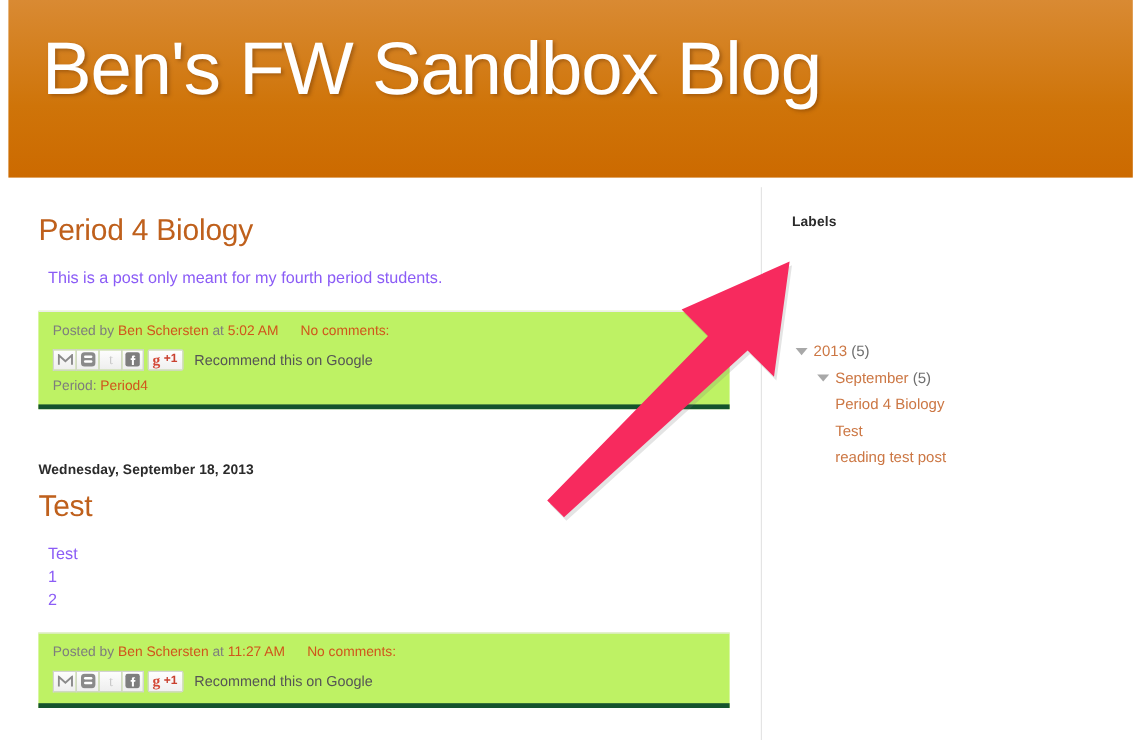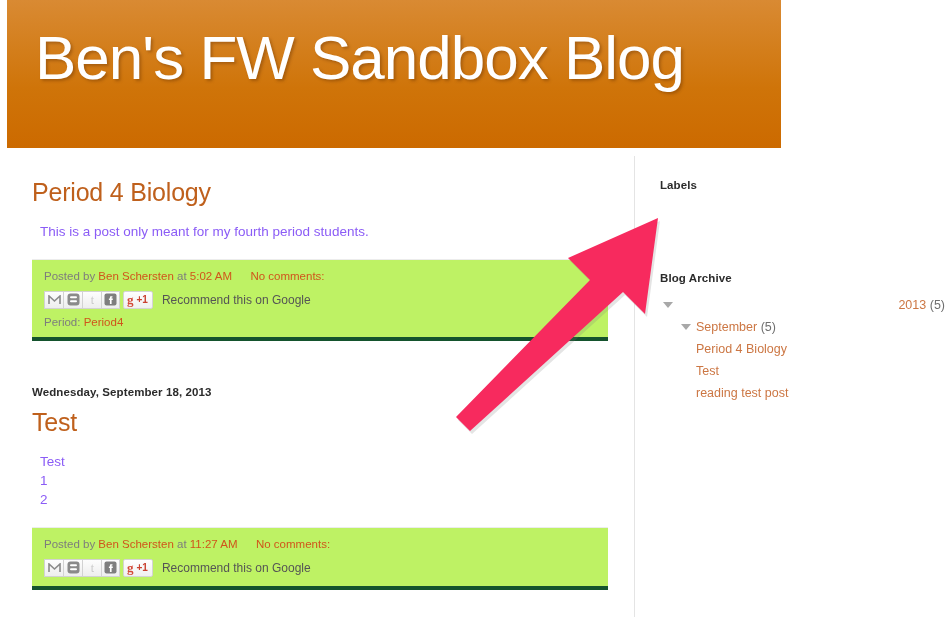--- a/index.html
+++ b/index.html
@@ -15,21 +15,21 @@
     overflow: hidden;
     position: relative;
     -webkit-font-smoothing: antialiased;
   }
 
   
   #blog-header {
     position: absolute;
     left: 7px;
     top: 0px;
-    width: 774px;
+    width: 937px;
     height: 148px;
     background: linear-gradient(to bottom, #d98a33 0%, #d4801f 28%, #cf7409 60%, #cc6a00 100%);
     overflow: hidden;
   }
   #blog-title {
     position: absolute;
     left: 28px;
     top: 22px;
     margin: 0;
     font-size: 62px;
@@ -228,21 +228,21 @@
   #archive-widget { position: absolute; left: 0; top: 94px; width: 285px; }
   .archive-tree { margin-top: 10px; }
   .archive-row {
     position: relative;
     font-size: 12.5px;
     line-height: 22px;
     color: #6f6f6f;
     white-space: nowrap;
   }
   .archive-row a { color: #cc7744; text-decoration: none; }
-  .archive-year { padding-left: 18px; text-align: right; }
+  .archive-year { padding-left: 18px; }
   .archive-month { padding-left: 36px; }
   .archive-post { padding-left: 36px; }
   .toggle-caret {
     position: absolute;
     top: 8px;
     width: 0; height: 0;
     border-left: 5px solid transparent;
     border-right: 5px solid transparent;
     border-top: 6px solid #a8a8a8;
   }
@@ -382,21 +382,20 @@
 
   <div id="column-divider"></div>
 
   <div id="sidebar">
 
     <div id="labels-widget" style="position:absolute;left:0;top:31px;width:285px;">
       <h3 class="widget-title">Labels</h3>
     </div>
 
     <div id="archive-widget" style="top:124px;">
-      <h3 class="widget-title">Blog Archive</h3>
       <div class="archive-tree">
 
         <div class="archive-row archive-year">
           <span class="toggle-caret caret-year"></span>
           <a href="#">2013</a>
           <span class="label-count">(5)</span>
         </div>
 
         <div class="archive-row archive-month">
           <span class="toggle-caret caret-month"></span>

